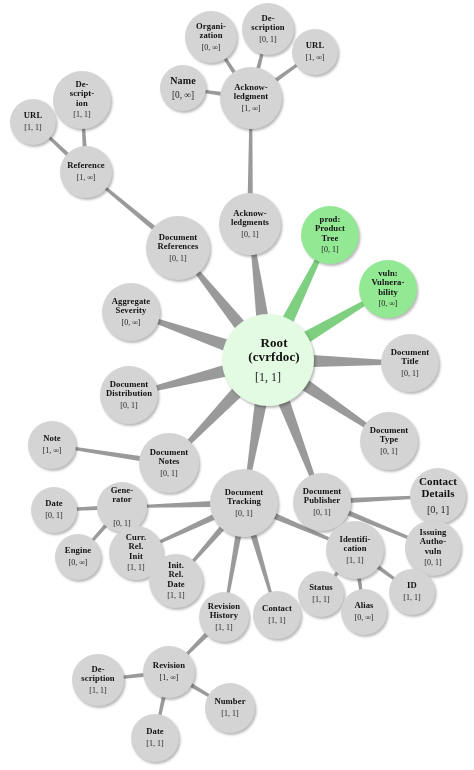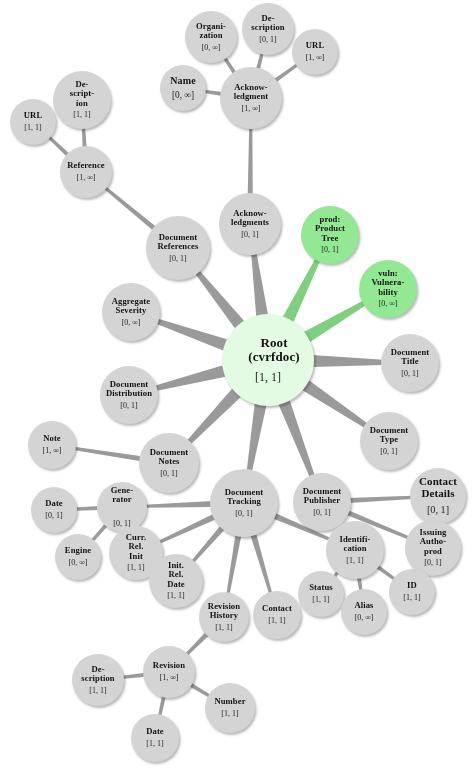--- a/index.html
+++ b/index.html
@@ -259,21 +259,21 @@
         <div class="ncard">[0, 1]</div>
       </div>
       <div class="node" style="left: 410px; top: 468px; width: 56px; height: 56px; font-size: 11px;">
         <div class="nlabel">Contact
 Details</div>
         <div class="ncard">[0, 1]</div>
       </div>
       <div class="node" style="left: 405px; top: 520px; width: 56px; height: 56px; font-size: 8.6px;">
         <div class="nlabel">Issuing
 Autho-
-prod</div>
+vuln</div>
         <div class="ncard">[0, 1]</div>
       </div>
       <div class="node" style="left: 326px; top: 521px; width: 58px; height: 58px; font-size: 8.6px;">
         <div class="nlabel">Identifi-
 cation</div>
         <div class="ncard">[1, 1]</div>
       </div>
       <div class="node" style="left: 298px; top: 571px; width: 46px; height: 46px; font-size: 8.6px; text-align: center;">
         <div class="nlabel">Status</div>
         <div class="ncard">[1, 1]</div>

